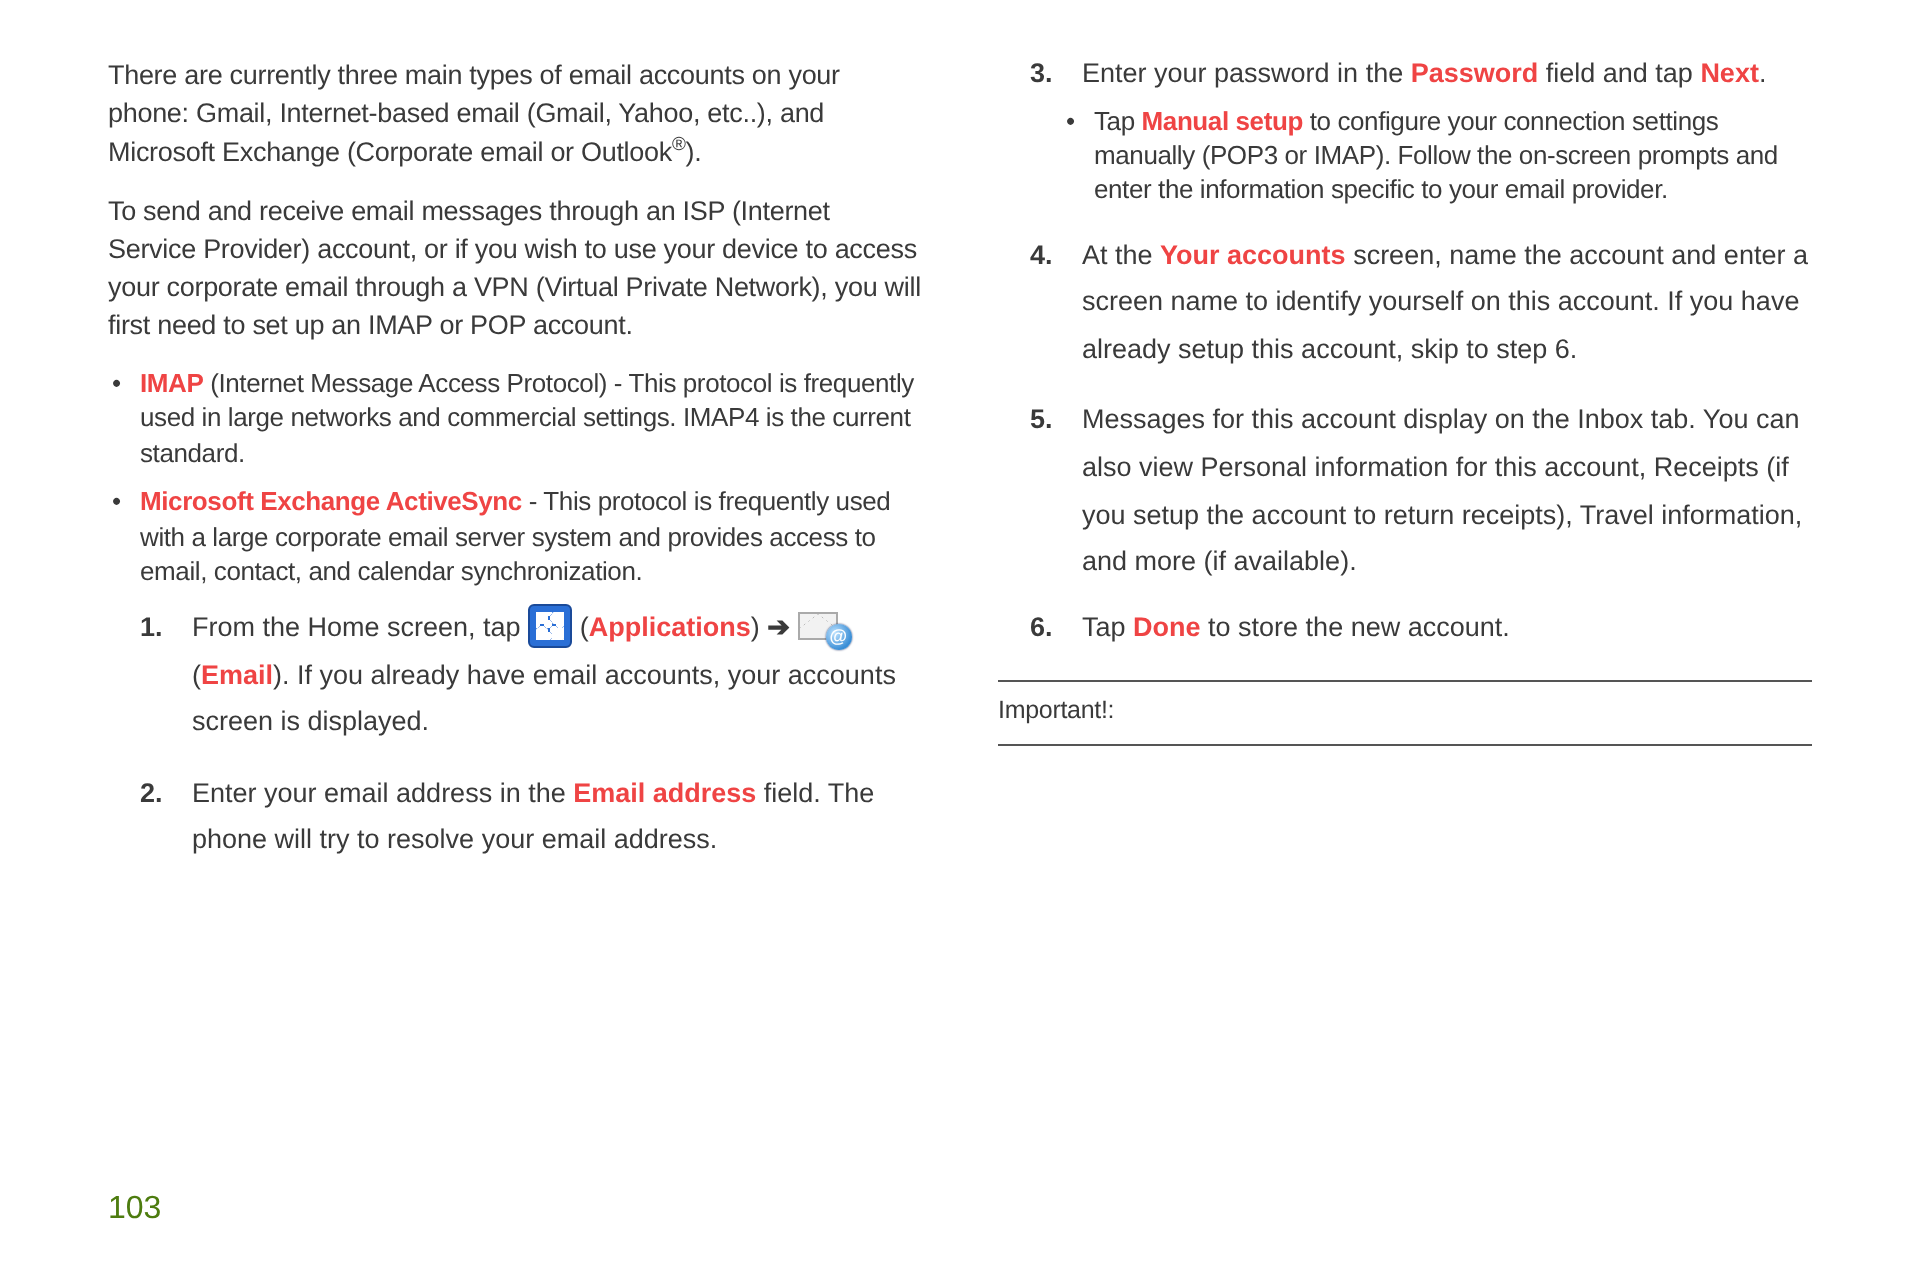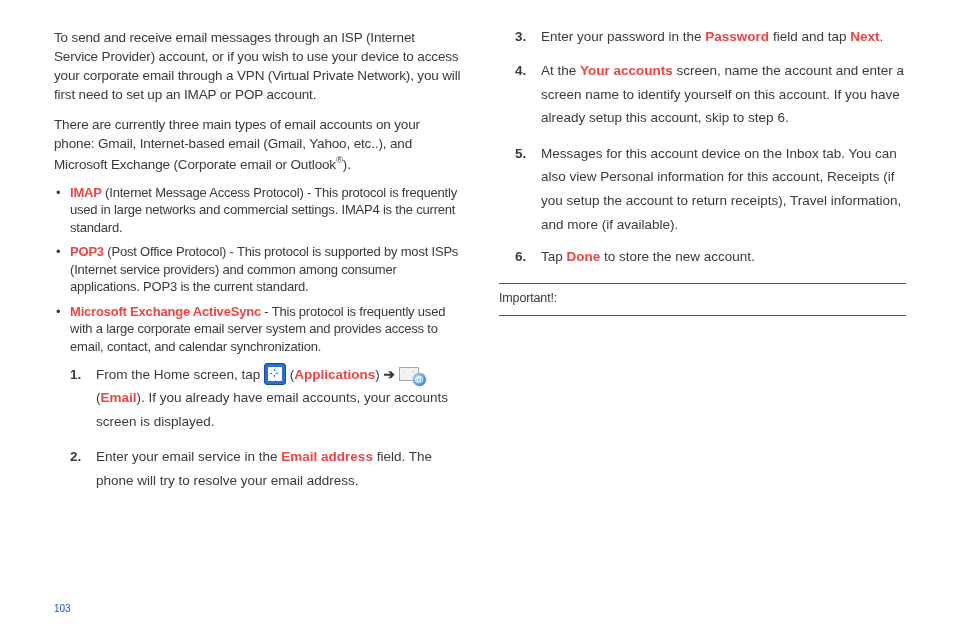--- a/index.html
+++ b/index.html
@@ -58,69 +58,69 @@
     color:#fff; font-size:9px; line-height:13px; text-align:center; font-weight:bold;
     box-shadow: 0 0 1px #236;
   }
   .arrow { font-weight: bold; }
   .important {
     border-top: 1px solid #555; border-bottom: 1px solid #555;
     padding: 6px 0 8px 0; margin-top: 16px; font-size: 12.5px; line-height: 1.35;
     display: flex; gap: 4px; letter-spacing: -0.15px;
   }
   .important .lab { font-weight: normal; white-space: nowrap; }
-  .pagenum { position: absolute; left: 54px; bottom: 22px; font-size: 10px; color: #1d4ed8; }
+  .pagenum { position: absolute; left: 54px; bottom: 22px; font-size: 16px; color: #4d7c0f; }
   .col.right .num { counter-reset: n 2; }
   sup { font-size: 0.7em; }
 </style>
 </head>
 <body>
 
 <div class="col left">
-  <p>To send and receive email messages through an ISP (Internet Service Provider) account, or if you wish to use your device to access your corporate email through a VPN (Virtual Private Network), you will first need to set up an IMAP or POP account.</p>
   <p>
     <span>There are currently three main types of email accounts on your phone: Gmail, Internet-based email (Gmail, Yahoo, etc..), and Microsoft Exchange (Corporate email or Outlook</span><sup>®</sup><span>).</span>
   </p>
+  <p>To send and receive email messages through an ISP (Internet Service Provider) account, or if you wish to use your device to access your corporate email through a VPN (Virtual Private Network), you will first need to set up an IMAP or POP account.</p>
 
   <ul class="bul">
     <li class="tight"><b>IMAP</b><span> (Internet Message Access Protocol) - This protocol is frequently used in large networks and commercial settings. IMAP4 is the current standard.</span></li>
-    <li class="tight"><b>POP3</b><span> (Post Office Protocol) - This protocol is supported by most ISPs (Internet service providers) and common among consumer applications. POP3 is the current standard.</span></li>
     <li class="tight"><b>Microsoft Exchange ActiveSync</b><span> - This protocol is frequently used with a large corporate email server system and provides access to email, contact, and calendar synchronization.</span></li>
   </ul>
 
 
   <ol class="num">
     <li>
       <span>From the Home screen, tap </span>
       <span class="icon apps-icon"><span>
             <i></i>
             <i></i>
             <i></i>
             <i></i>
           </span></span>
       (<b>Applications</b>)<span class="arrow"> ➔ </span>
       <span class="icon mail-icon"><span class="env"></span><span class="at">@</span></span><span> (</span><b>Email</b><span>). If you already have email accounts, your accounts screen is displayed.</span>
     </li>
     <li>
-      <span>Enter your email service in the </span><b>Email address</b><span> field. The phone will try to resolve your email address.</span>
+      <span>Enter your email address in the </span><b>Email address</b><span> field. The phone will try to resolve your email address.</span>
     </li>
   </ol>
 </div>
 
 <div class="col right">
   <ol class="num">
     <li style="line-height:1.4;">
       <span>Enter your password in the </span><b>Password</b><span> field and tap </span><b>Next</b><span>.</span>
       <ul class="bul">
+        <li class="tight"><span>Tap </span><b>Manual setup</b><span> to configure your connection settings manually (POP3 or IMAP). Follow the on-screen prompts and enter the information specific to your email provider.</span></li>
       </ul>
     </li>
     <li>
       <span>At the </span><b>Your accounts</b><span> screen, name the account and enter a screen name to identify yourself on this account. If you have already setup this account, skip to step 6.</span>
     </li>
-    <li>Messages for this account device on the Inbox tab. You can also view Personal information for this account, Receipts (if you setup the account to return receipts), Travel information, and more (if available).</li>
+    <li>Messages for this account display on the Inbox tab. You can also view Personal information for this account, Receipts (if you setup the account to return receipts), Travel information, and more (if available).</li>
     <li style="line-height:1.4;">
       <span>Tap </span><b>Done</b><span> to store the new account.</span>
     </li>
   </ol>
 
   <div class="important">
     <span class="lab">Important!:</span>
   </div>
 </div>
 

